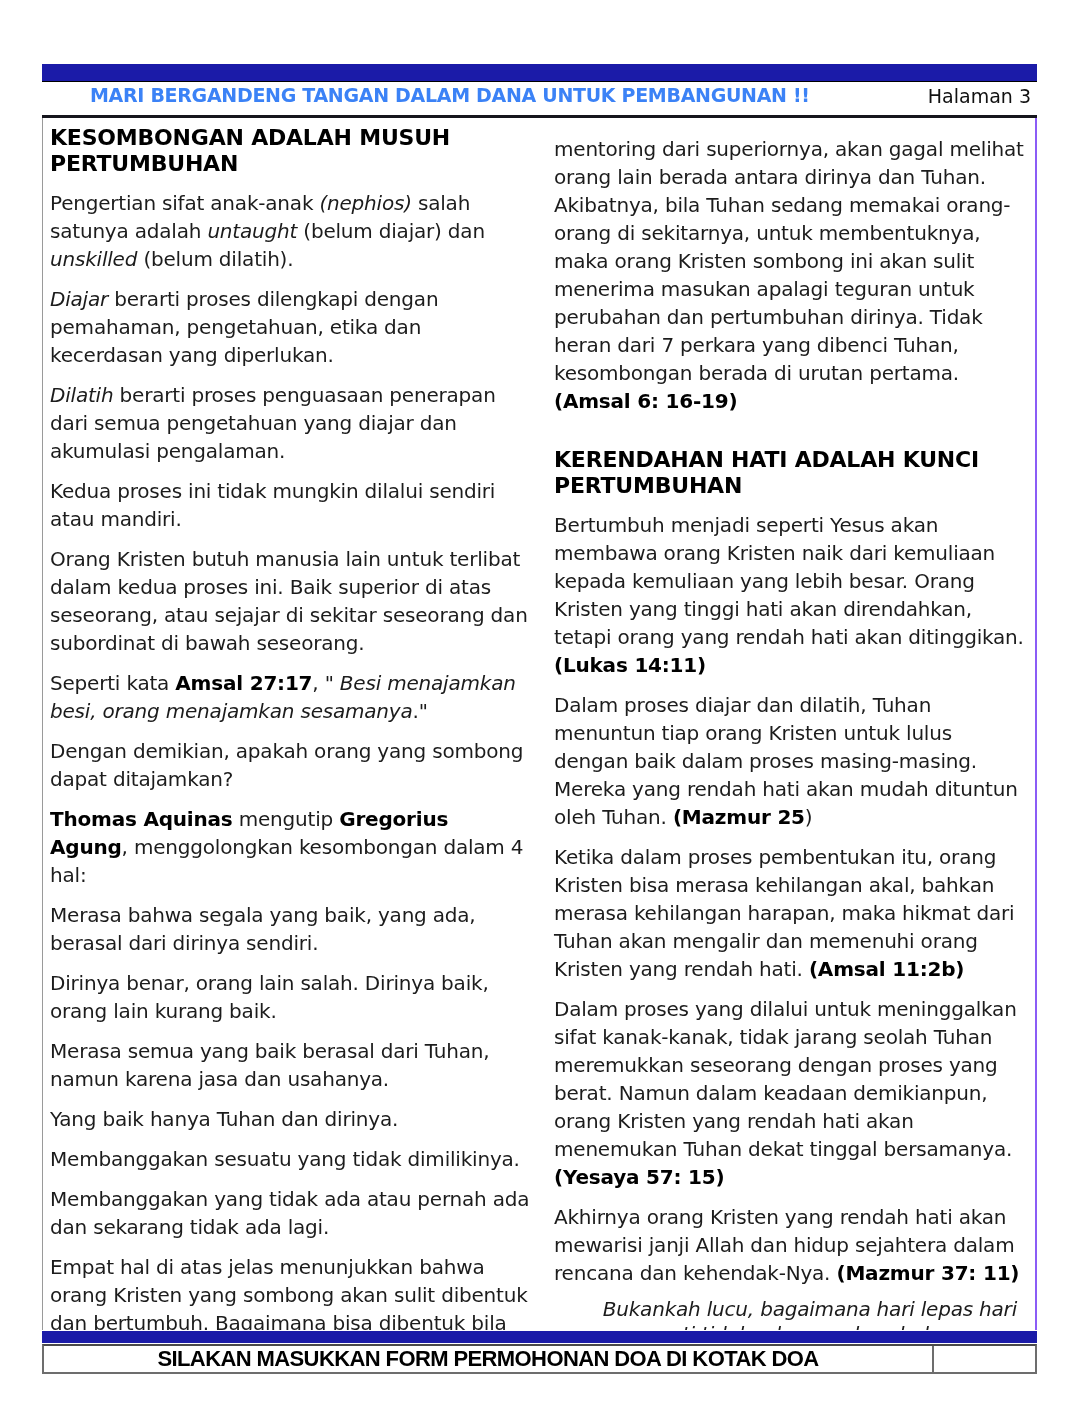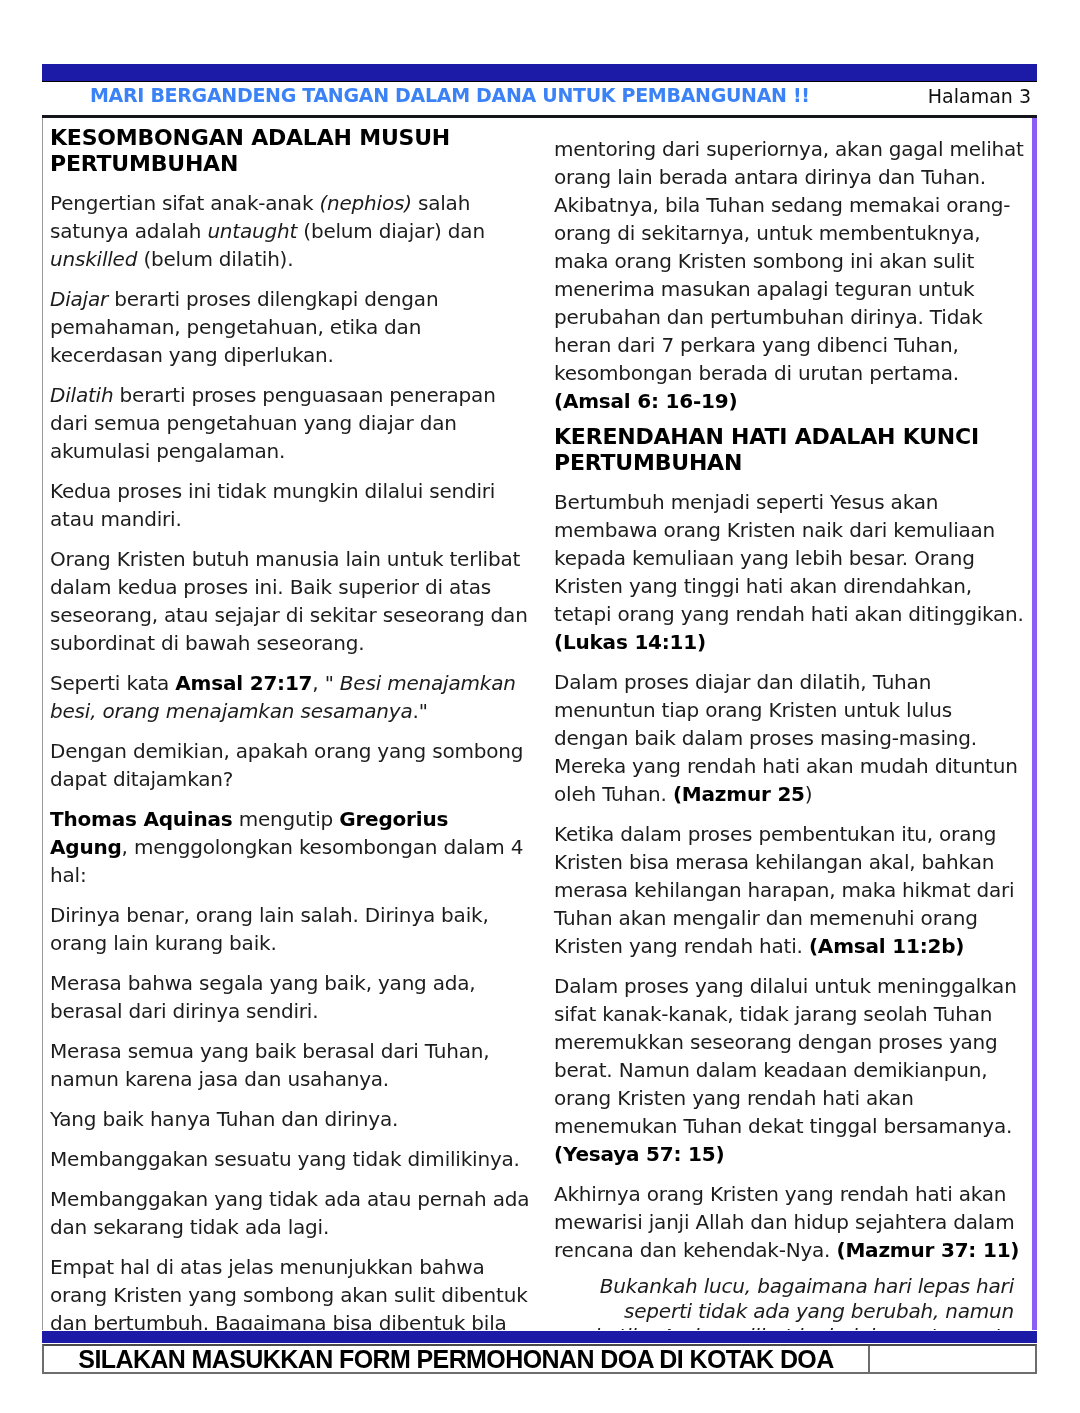--- a/index.html
+++ b/index.html
@@ -22,34 +22,34 @@
   }
   .page-label{
     position:absolute;right:6px;top:1px;
     font-size:19px;color:#111;white-space:nowrap;margin-left:41px;
   }
   .rule{
     position:absolute;left:42px;top:115px;width:995px;height:3px;background:#15151c;
   }
   .content{
     position:absolute;left:42px;top:118px;width:995px;height:1212px;
-    border-left:1px solid #9a9a9a;border-right:5px solid #8b5cf6;
+    border-left:1px solid #9a9a9a;border-right:2px solid #8b5cf6;
     box-sizing:border-box;display:flex;overflow:hidden;background:#fff;
   }
   .col{box-sizing:border-box;}
   .col-left{width:497px;padding:5px 8px 0 7px;}
   .col-right{flex:1;padding:5px 4px 0 14px;}
   .blk-para{
     margin:12px 0 5px 0;font-size:20px;line-height:28px;letter-spacing:-0.2px;
   }
   .blk-heading{
     margin:2px 0 4px 0;font-size:22px;line-height:26px;font-weight:bold;color:#000;
     letter-spacing:-0.2px;
   }
-  .col-right .blk-heading{margin-top:9px;}
+  .col-right .blk-heading{margin-top:32px;}
   .blk-quote{
     margin:10px 14px 0 14px;font-size:20px;line-height:25px;text-align:right;
     letter-spacing:-0.2px;
   }
   .blk-source{
     margin:36px 0 0 2px;font-size:25px;font-weight:bold;font-style:italic;color:#000;
     letter-spacing:-0.2px;
   }
   .seg-b{font-weight:bold;color:#000;}
   .seg-i{font-style:italic;}
@@ -57,23 +57,23 @@
   .footbar{
     position:absolute;left:42px;top:1331px;width:995px;height:12px;
     background:var(--accent,#1b1ba8);
   }
   .footbox{
     position:absolute;left:42px;top:1344px;width:995px;height:30px;
     border:2px solid #6d6d6d;border-top-color:#4a4a4a;box-sizing:border-box;
     display:flex;align-items:stretch;background:#fff;
   }
   .footbox-main{
-    width:824px;display:flex;align-items:center;justify-content:center;
+    width:888px;display:flex;align-items:center;justify-content:center;
     font-family:"Liberation Sans",sans-serif;
-    font-weight:bold;font-size:25px;letter-spacing:-0.6px;color:#000;
+    font-weight:bold;font-size:22px;letter-spacing:-0.6px;color:#000;
     transform-origin:center;white-space:nowrap;
   }
   .footbox-side{flex:1;border-left:2px solid #6d6d6d;}
 </style>
 </head>
 <body>
 
 <div class="topbar"></div>
 
 <div class="header-row">
@@ -87,22 +87,22 @@
   <div class="col col-left">
       <h3 class="blk-heading"><span>KESOMBONGAN ADALAH MUSUH PERTUMBUHAN</span></h3>
       <p class="blk-para"><span>Pengertian sifat anak-anak </span><span class="seg-i">(nephios)</span><span> salah satunya adalah </span><span class="seg-i">untaught</span><span> (belum diajar) dan </span><span class="seg-i">unskilled</span><span> (belum dilatih).</span></p>
       <p class="blk-para"><span class="seg-i">Diajar</span><span> berarti proses dilengkapi dengan pemahaman, pengetahuan, etika dan kecerdasan yang diperlukan.</span></p>
       <p class="blk-para"><span class="seg-i">Dilatih</span><span> berarti proses penguasaan penerapan dari semua pengetahuan yang diajar dan akumulasi pengalaman.</span></p>
       <p class="blk-para"><span>Kedua proses ini tidak mungkin dilalui sendiri atau mandiri.</span></p>
       <p class="blk-para"><span>Orang Kristen butuh manusia lain untuk terlibat dalam kedua proses ini. Baik superior di atas seseorang, atau sejajar di sekitar seseorang dan subordinat di bawah seseorang.</span></p>
       <p class="blk-para"><span>Seperti kata </span><span class="seg-b">Amsal 27:17</span><span>, " </span><span class="seg-i">Besi menajamkan besi, orang menajamkan sesamanya</span><span>."</span></p>
       <p class="blk-para"><span>Dengan demikian,  apakah orang yang sombong dapat ditajamkan?</span></p>
       <p class="blk-para"><span class="seg-b">Thomas Aquinas</span><span> mengutip </span><span class="seg-b">Gregorius Agung</span><span>, menggolongkan kesombongan dalam 4 hal:</span></p>
+      <p class="blk-para"><span>Merasa bahwa segala yang baik, yang ada, berasal dari dirinya sendiri.</span></p>
       <p class="blk-para"><span>Dirinya benar, orang lain salah. Dirinya baik, orang lain kurang baik.</span></p>
-      <p class="blk-para"><span>Merasa bahwa segala yang baik, yang ada, berasal dari dirinya sendiri.</span></p>
       <p class="blk-para"><span>Merasa semua yang baik berasal dari Tuhan, namun karena jasa dan usahanya.</span></p>
       <p class="blk-para"><span>Yang baik hanya Tuhan dan dirinya.</span></p>
       <p class="blk-para"><span>Membanggakan sesuatu yang tidak dimilikinya.</span></p>
       <p class="blk-para"><span>Membanggakan yang tidak ada atau pernah ada dan sekarang tidak ada lagi.</span></p>
       <p class="blk-para"><span>Empat hal di atas jelas menunjukkan bahwa orang Kristen yang sombong akan sulit dibentuk dan bertumbuh. Bagaimana bisa dibentuk bila orang itu merasa dirinya sudah baik? Kebutuhan untuk diperbaiki tidak dirasakan oleh orang Kristen yang sombong ini.  Orang yang tidak bisa menerima</span></p>
       <p class="blk-para"><span>Memandang rendah orang lain dan merasa sebagai satu-satunya pemilik dari apa yang dimilikinya.</span></p>
     </div>
   <div class="col col-right">
       <p class="blk-para"><span>mentoring dari superiornya, akan gagal melihat orang lain berada antara dirinya dan Tuhan. Akibatnya, bila Tuhan sedang memakai orang-orang di sekitarnya, untuk membentuknya, maka orang Kristen sombong ini akan sulit menerima masukan apalagi teguran untuk perubahan dan pertumbuhan dirinya. Tidak heran dari 7 perkara yang dibenci Tuhan, kesombongan berada di urutan pertama. </span><span class="seg-b">(Amsal 6: 16-19)</span></p>
       <h3 class="blk-heading"><span>KERENDAHAN HATI ADALAH KUNCI PERTUMBUHAN</span></h3>

